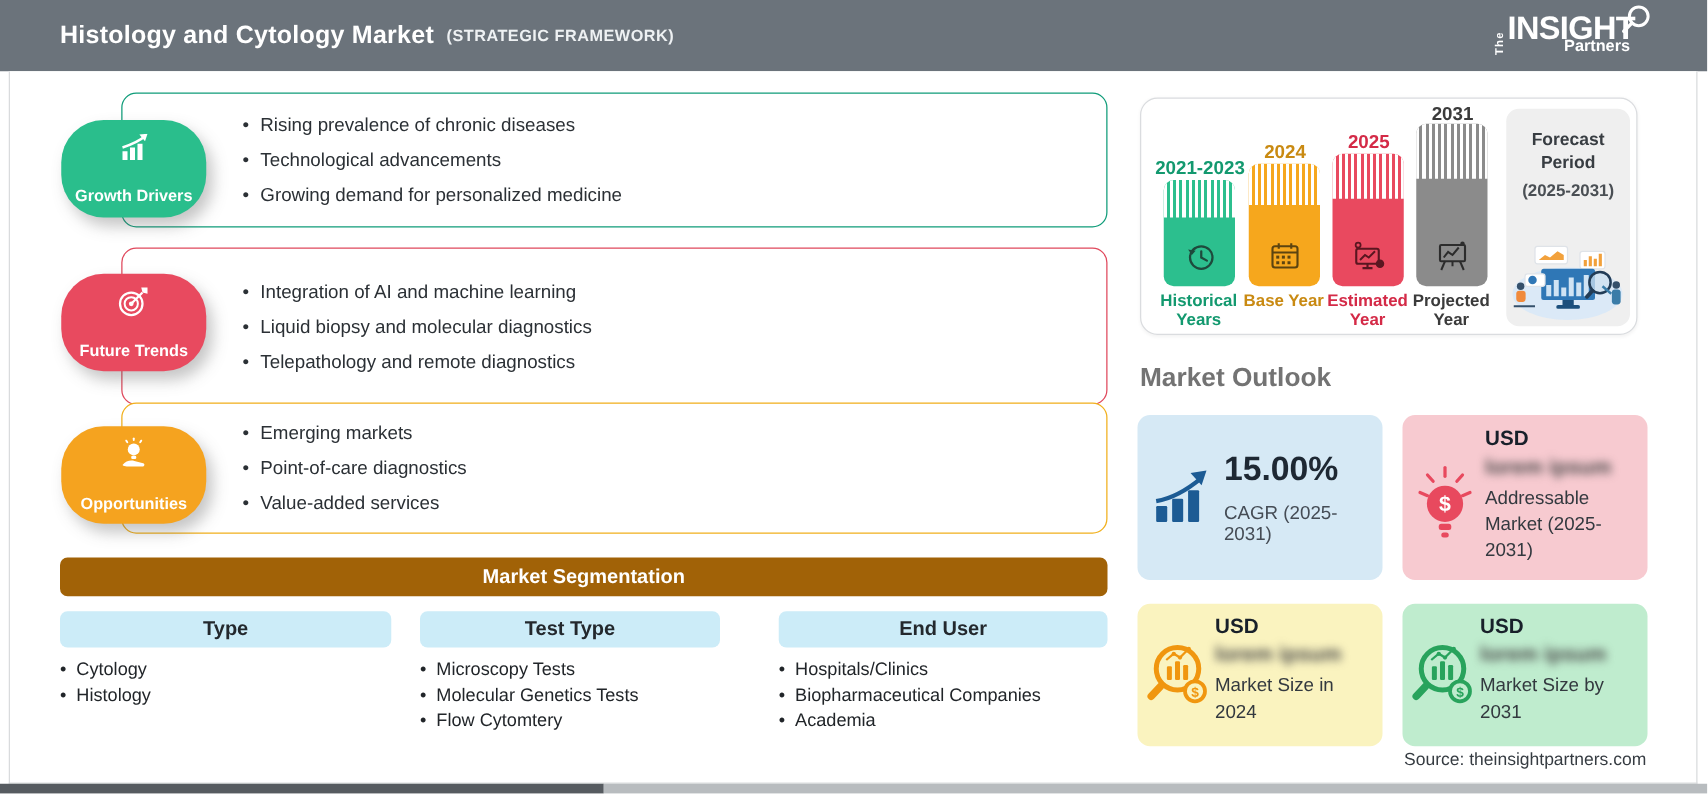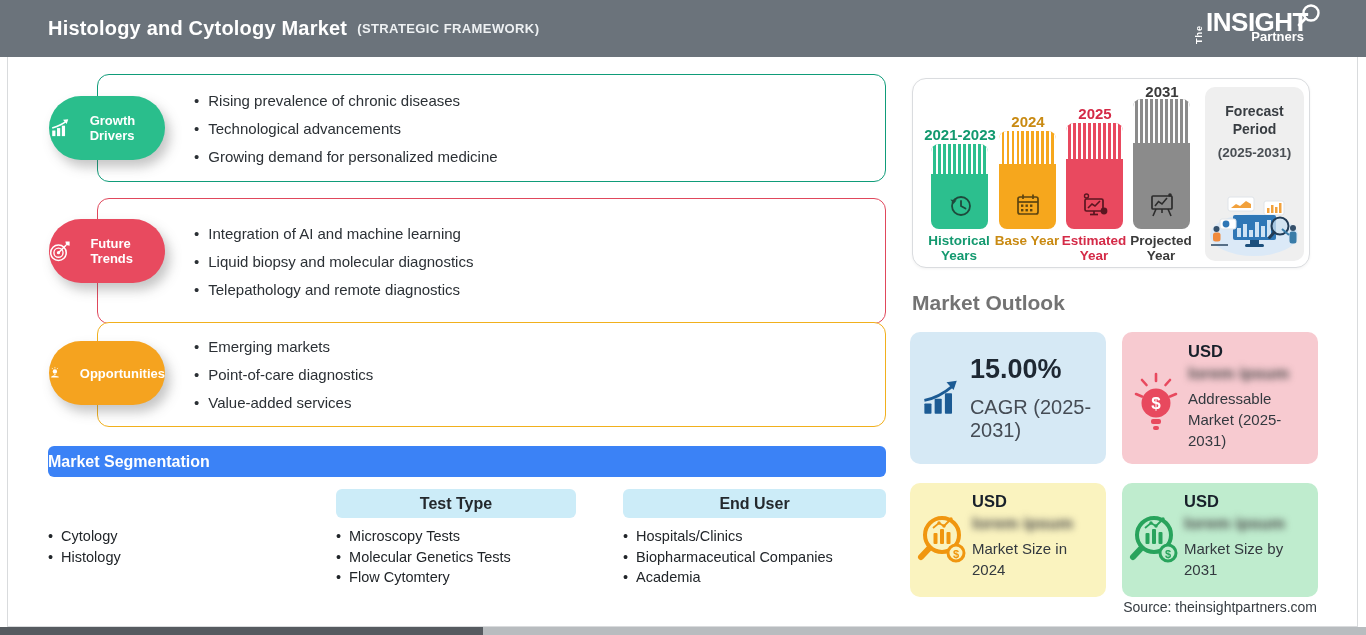--- a/index.html
+++ b/index.html
@@ -22,28 +22,28 @@
   .content-frame { position:absolute; left:7px; top:57px; width:1351px; height:570px; background:#fff; border:1px solid #d9dbdd; border-top:none; }
 
   
   .info-box { position:absolute; left:97px; width:789px; border-radius:12px; background:#fff; display:flex; flex-direction:column; justify-content:center; padding-left:96px; gap:11px; }
   .box-drivers { top:74px; height:108px; border:1.6px solid #0f9c79; }
   .box-trends { top:198px; height:126px; border:1.6px solid #e0485c; }
   .box-opps { top:322px; height:105px; border:1.6px solid #f1b01d; }
   .info-item { font-size:15px; color:#2b3035; display:flex; align-items:baseline; }
   .info-item::before { content:"•"; font-size:15px; margin-right:9px; color:#2b3035; }
 
-  .badge { position:absolute; left:49px; width:116px; height:64px; border-radius:34px; display:flex; flex-direction:row; align-items:center; justify-content:center; gap:19px; box-shadow:5px 7px 12px rgba(90,90,90,.35); z-index:5; }
+  .badge { position:absolute; left:49px; width:116px; height:78px; border-radius:34px; display:flex; flex-direction:column; align-items:center; justify-content:center; gap:19px; box-shadow:5px 7px 12px rgba(90,90,90,.35); z-index:5; }
   .badge-drivers { top:96px; background:#2abe8c; }
   .badge-trends { top:219px; background:#e84a5f; }
   .badge-opps { top:341px; background:#f5a31f; }
   .badge-label { color:#fff; font-size:13px; font-weight:bold; }
 
   
-  .seg-bar { position:absolute; left:48px; top:446px; width:838px; height:31px; background:#3b82f6; border-radius:6px; display:flex; align-items:center; justify-content:flex-start; color:#fff; font-size:16px; font-weight:bold; }
+  .seg-bar { position:absolute; left:48px; top:446px; width:838px; height:31px; background:#a16207; border-radius:6px; display:flex; align-items:center; justify-content:center; color:#fff; font-size:16px; font-weight:bold; }
   .seg-head { position:absolute; top:489px; height:29px; background:#ccecf8; border-radius:6px; display:flex; align-items:center; justify-content:center; color:#23282d; font-size:16px; font-weight:bold; }
   .seg-head-1 { left:48px; width:265px; }
   .seg-head-2 { left:336px; width:240px; }
   .seg-head-3 { left:623px; width:263px; }
   .seg-list { position:absolute; top:526px; list-style:none; }
   .seg-list-1 { left:48px; } .seg-list-2 { left:336px; } .seg-list-3 { left:623px; }
   .seg-item { font-size:14.5px; color:#212529; line-height:20.5px; display:flex; align-items:baseline; }
   .seg-item::before { content:"•"; margin-right:8px; color:#212529; }
 
   
@@ -71,21 +71,21 @@
   .forecast-illustration { position:absolute; left:3px; bottom:4px; }
 
   
   .outlook-title { position:absolute; left:912px; top:291px; font-size:21px; font-weight:bold; color:#737373; }
   .card { position:absolute; border-radius:10px; }
   .card-cagr { left:910px; top:332px; width:196px; height:132px; background:#d6e9f5; display:flex; align-items:center; padding-left:12px; gap:10px; }
   .card-addressable { left:1122px; top:332px; width:196px; height:132px; background:#f7cad0; }
   .card-2024 { left:910px; top:483px; width:196px; height:114px; background:#faf3bf; }
   .card-2031 { left:1122px; top:483px; width:196px; height:114px; background:#bfecce; }
   .cagr-value { font-size:27px; font-weight:800; color:#1e2833; line-height:30px; }
-  .cagr-label { font-size:20px; color:#454c55; margin-top:12px; }
+  .cagr-label { font-size:15px; color:#454c55; margin-top:12px; }
   .card-icon { position:absolute; }
   .usd-col { position:absolute; display:flex; flex-direction:column; }
   .usd { font-size:16.5px; font-weight:bold; color:#18202a; }
   .blurred-value { font-size:17px; font-weight:bold; color:#4a4a4a; filter:blur(3.5px); user-select:none; margin-top:3px; }
   .card-label { font-size:15px; color:#33393f; line-height:21px; margin-top:4px; }
   .col-addressable { left:66px; top:10px; width:120px; }
   .col-2024 { left:62px; top:9px; width:125px; }
   .col-2031 { left:62px; top:9px; width:125px; }
   .icon-bulb { left:11px; top:40px; }
   .icon-mag-2024 { left:4px; top:26px; }
@@ -168,20 +168,23 @@
       </g>
       <circle cx="13" cy="9.5" r="4.8" fill="#fff"></circle>
       <rect x="11" y="14.5" width="4" height="2.6" rx="1" fill="#fff"></rect>
       <path d="M4 22 c2.5-3.2 6.5-4.2 9.5-3.2 l7 1.7 c1.6 .4 1.3 2.6 -.5 2.6 h-12.5 c-1.6 0 -2.6 -.3 -3.5 -1.1 z" fill="#fff"></path>
     </svg>
     <span class="badge-label">Opportunities</span>
   </div>
 
   <div class="seg-bar">
     <span>Market Segmentation</span>
+  </div>
+  <div class="seg-head seg-head-1">
+    <span>Type</span>
   </div>
   <div class="seg-head seg-head-2">
     <span>Test Type</span>
   </div>
   <div class="seg-head seg-head-3">
     <span>End User</span>
   </div>
   <ul class="seg-list seg-list-1">
     <li class="seg-item">Cytology</li>
     <li class="seg-item">Histology</li>

